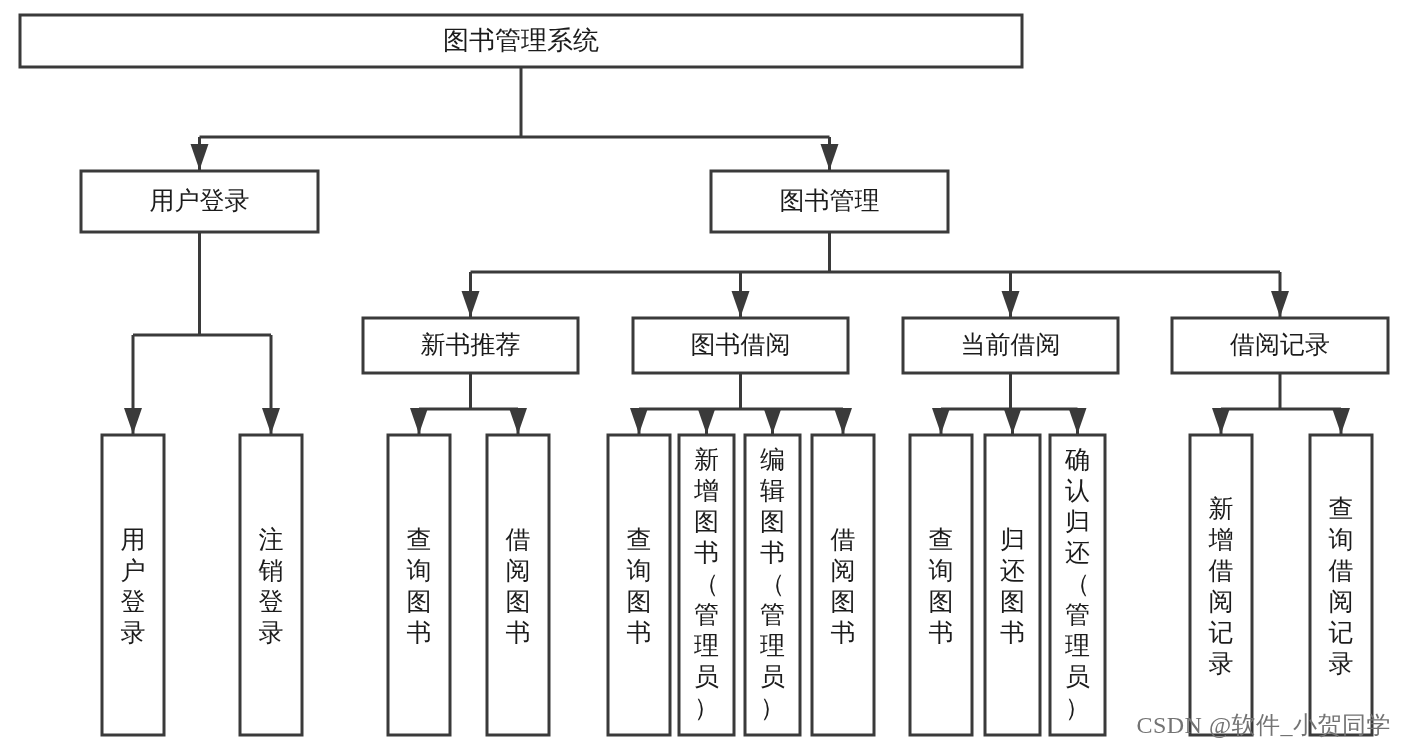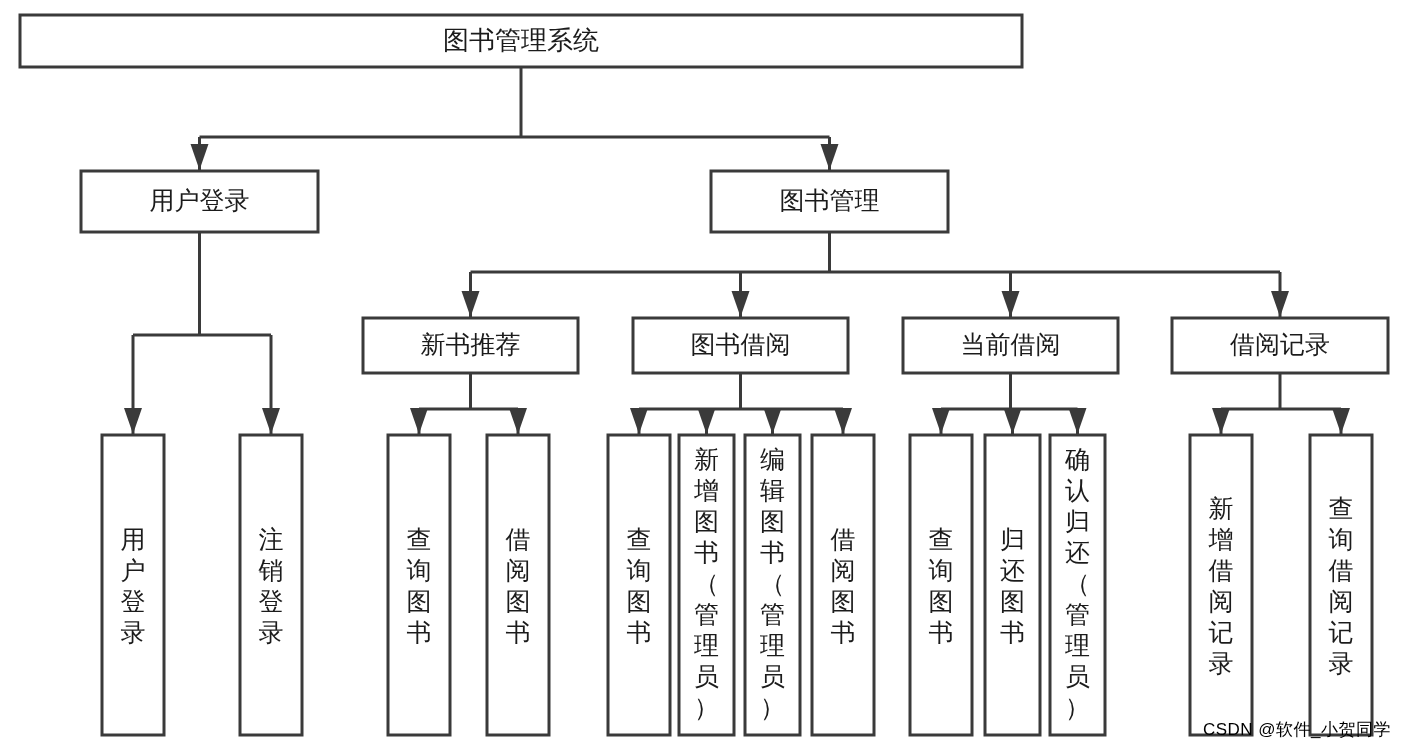--- a/index.html
+++ b/index.html
@@ -57,23 +57,23 @@
     font-size: 26px;
   }
   .label-v {
     font-size: 25px;
     text-anchor: middle;
   }
   .watermark {
     position: absolute;
     right: 14px;
     bottom: 6px;
-    font-family: Liberation Sans, sans-serif;
-    font-size: 17px;
-    color: #000000;
+    font-family: Liberation Serif, serif;
+    font-size: 24px;
+    color: #737373;
     letter-spacing: 0.5px;
     white-space: nowrap;
     user-select: none;
     pointer-events: none;
   }
 </style>
 </head>
 <body>
 
 <div id="diagram-root">

